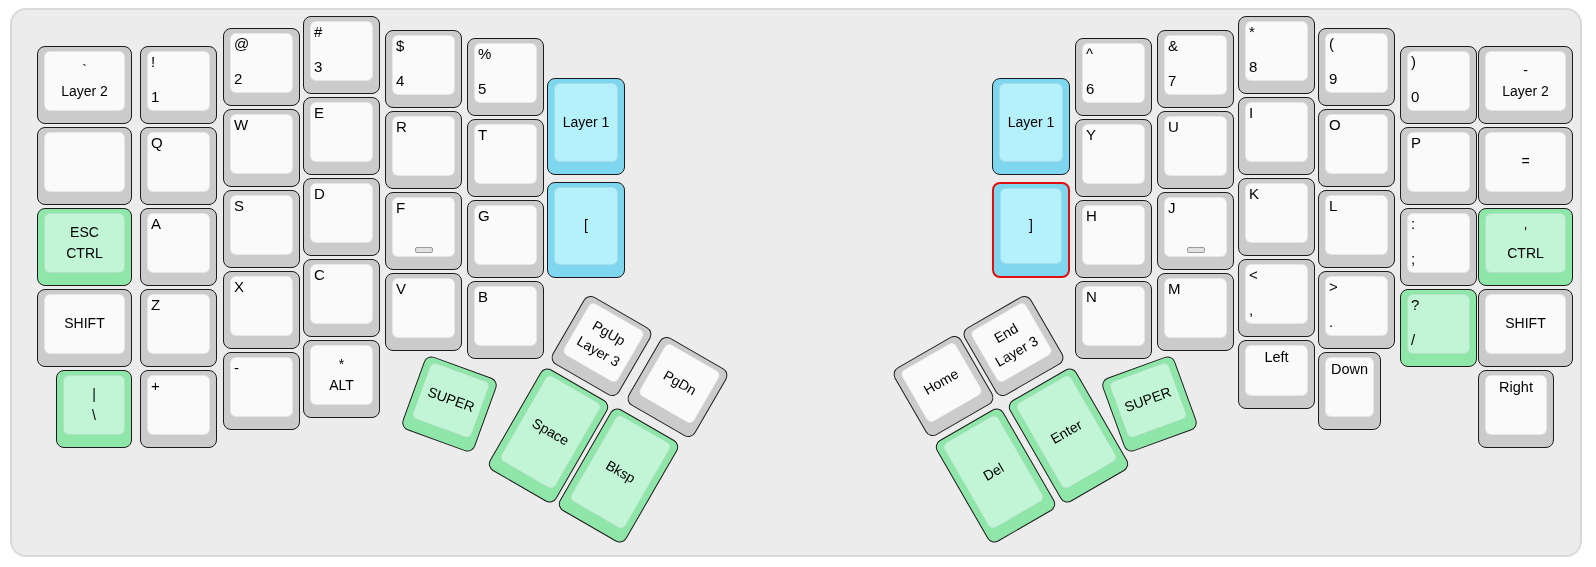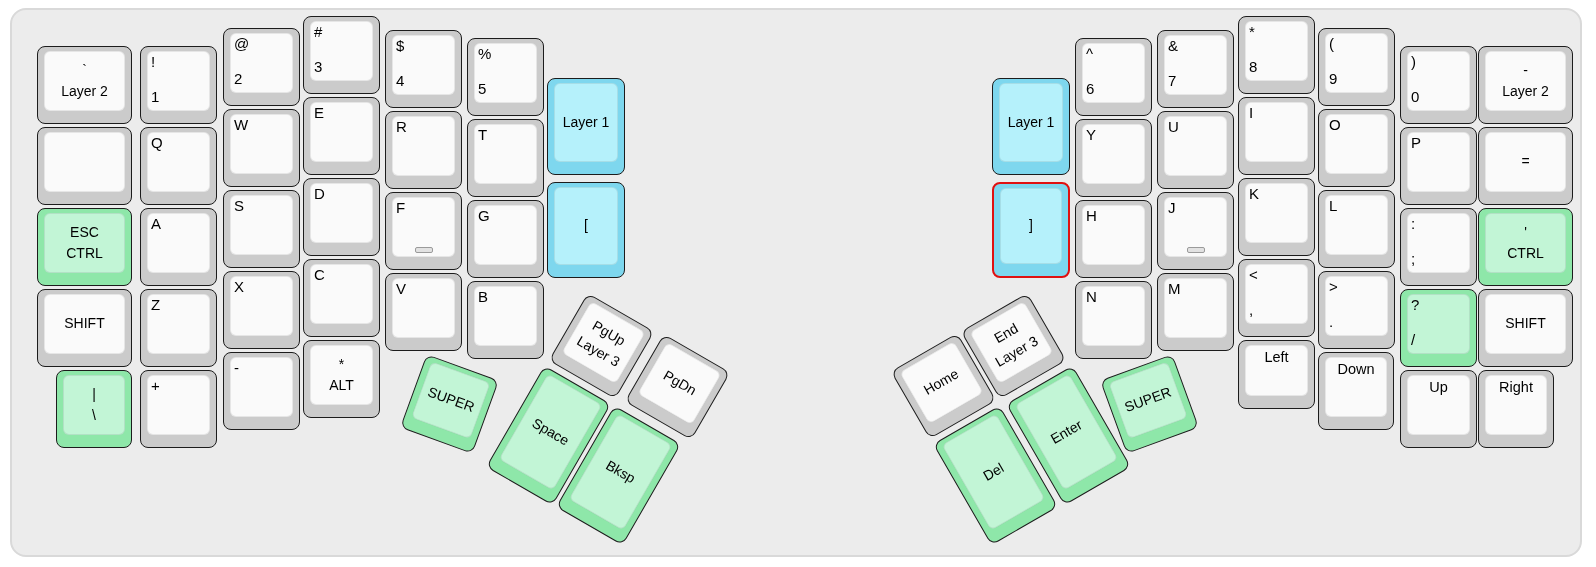--- a/index.html
+++ b/index.html
@@ -375,21 +375,21 @@
         <span class="line">L</span>
       </div>
     </div>
     <div class="key" style="left: 1318px; top: 271px; width: 77px; height: 78px; background: rgb(203, 203, 203);">
       <div class="cap" style="background: rgb(250, 250, 250);"></div>
       <div class="labels align-tl">
         <span class="line">&gt;</span>
         <span class="line">.</span>
       </div>
     </div>
-    <div class="key" style="left: 1318px; top: 352px; width: 76px; height: 78px; background: rgb(203, 203, 203);">
+    <div class="key" style="left: 1318px; top: 352px; width: 63px; height: 78px; background: rgb(203, 203, 203);">
       <div class="cap" style="background: rgb(250, 250, 250);"></div>
       <div class="labels align-top">
         <span class="line">Down</span>
       </div>
     </div>
     <div class="key" style="left: 1400px; top: 46px; width: 77px; height: 78px; background: rgb(203, 203, 203);">
       <div class="cap" style="background: rgb(250, 250, 250);"></div>
       <div class="labels align-tl">
         <span class="line">)</span>
         <span class="line">0</span>
@@ -406,26 +406,20 @@
       <div class="labels align-tl">
         <span class="line">:</span>
         <span class="line">;</span>
       </div>
     </div>
     <div class="key" style="left: 1400px; top: 289px; width: 77px; height: 78px; background: rgb(142, 231, 169);">
       <div class="cap" style="background: rgb(194, 245, 214);"></div>
       <div class="labels align-tl">
         <span class="line">?</span>
         <span class="line">/</span>
-      </div>
-    </div>
-    <div class="key" style="left: 1400px; top: 370px; width: 77px; height: 78px; background: rgb(203, 203, 203);">
-      <div class="cap" style="background: rgb(250, 250, 250);"></div>
-      <div class="labels align-top">
-        <span class="line">Up</span>
       </div>
     </div>
     <div class="key" style="left: 1478px; top: 46px; width: 95px; height: 78px; background: rgb(203, 203, 203);">
       <div class="cap" style="background: rgb(250, 250, 250);"></div>
       <div class="labels align-center">
         <span class="line">-</span>
         <span class="line">Layer 2</span>
       </div>
     </div>
     <div class="key" style="left: 1478px; top: 127px; width: 95px; height: 78px; background: rgb(203, 203, 203);">

